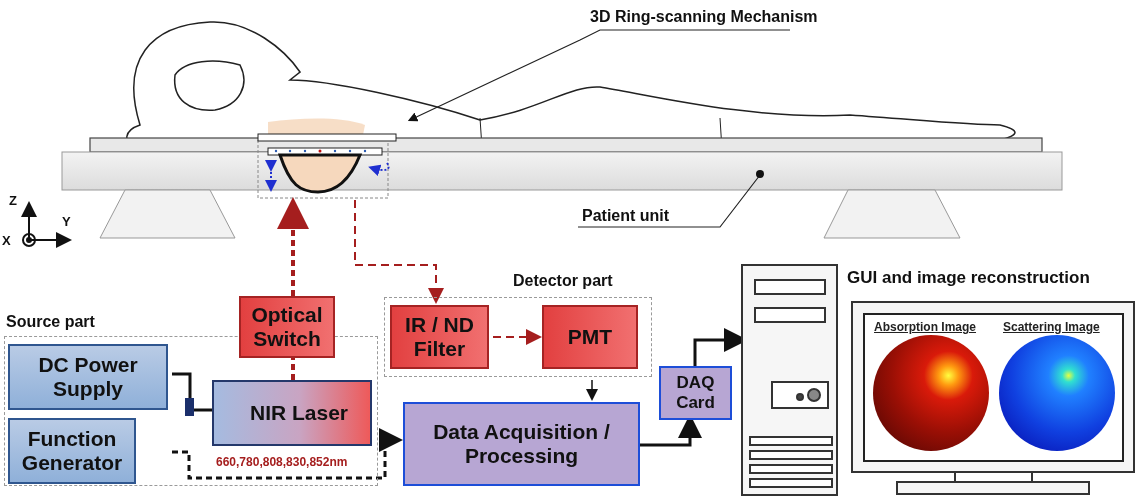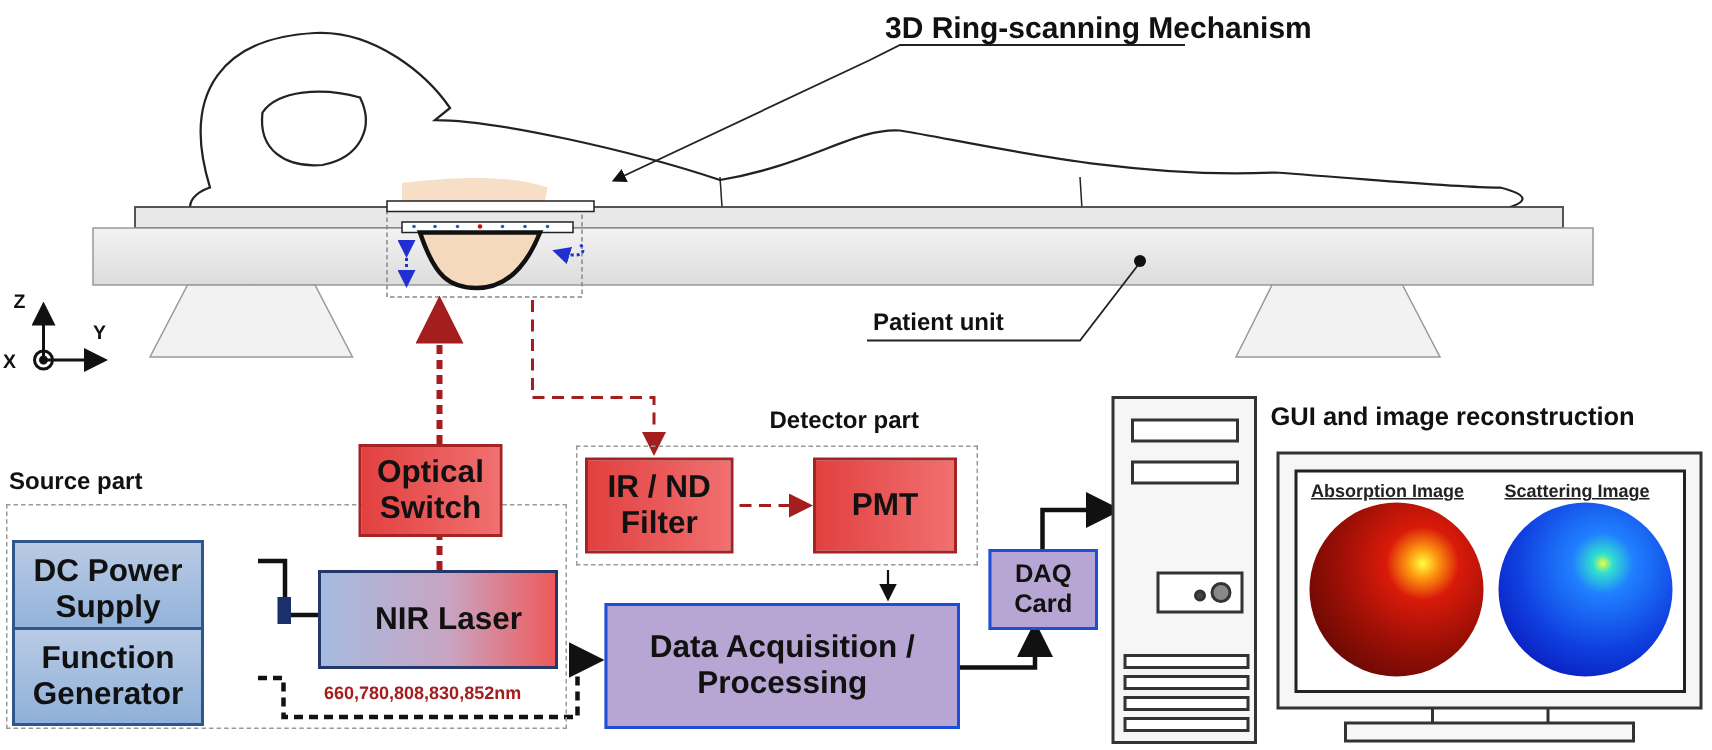--- a/index.html
+++ b/index.html
@@ -123,30 +123,30 @@
     <rect x="852" y="302" width="282" height="170" fill="#f6f6f6" stroke="#333" stroke-width="2"></rect>
     <rect x="864" y="314" width="259" height="147" fill="#fff" stroke="#222" stroke-width="2"></rect>
     <line x1="955" y1="472" x2="955" y2="482" stroke="#333" stroke-width="2"></line>
     <line x1="1032" y1="472" x2="1032" y2="482" stroke="#333" stroke-width="2"></line>
     <rect x="897" y="482" width="192" height="12" fill="#f6f6f6" stroke="#333" stroke-width="2"></rect>
     <circle cx="931" cy="393" r="58" fill="url(#absG)"></circle>
     <circle cx="1057" cy="393" r="58" fill="url(#scaG)"></circle>
   </g>
 </svg>
 
-<div class="title" style="left:590px;top:8px;font-size:20px;">3D Ring-scanning Mechanism</div>
+<div class="title" style="left:590px;top:8px;font-size:16px;">3D Ring-scanning Mechanism</div>
 <div class="title" style="left:582px;top:207px;font-size:16px;">Patient unit</div>
 <div class="title" style="left:6px;top:313px;font-size:16px;">Source part</div>
 <div class="title" style="left:513px;top:272px;font-size:16px;">Detector part</div>
 <div class="title" style="left:847px;top:268px;font-size:17px;">GUI and image reconstruction</div>
 
 <div class="dash" style="left:4px;top:336px;width:374px;height:150px;"></div>
 <div class="dash" style="left:384px;top:297px;width:268px;height:80px;"></div>
 
-<div class="box blue" style="left:8px;top:360px;width:128px;height:66px;">
+<div class="box blue" style="left:8px;top:344px;width:160px;height:66px;">
   <div>
       <div>DC Power</div>
       <div>Supply</div>
     </div>
 </div>
 <div class="box blue" style="left:8px;top:418px;width:128px;height:66px;">
   <div>
       <div>Function</div>
       <div>Generator</div>
     </div>

